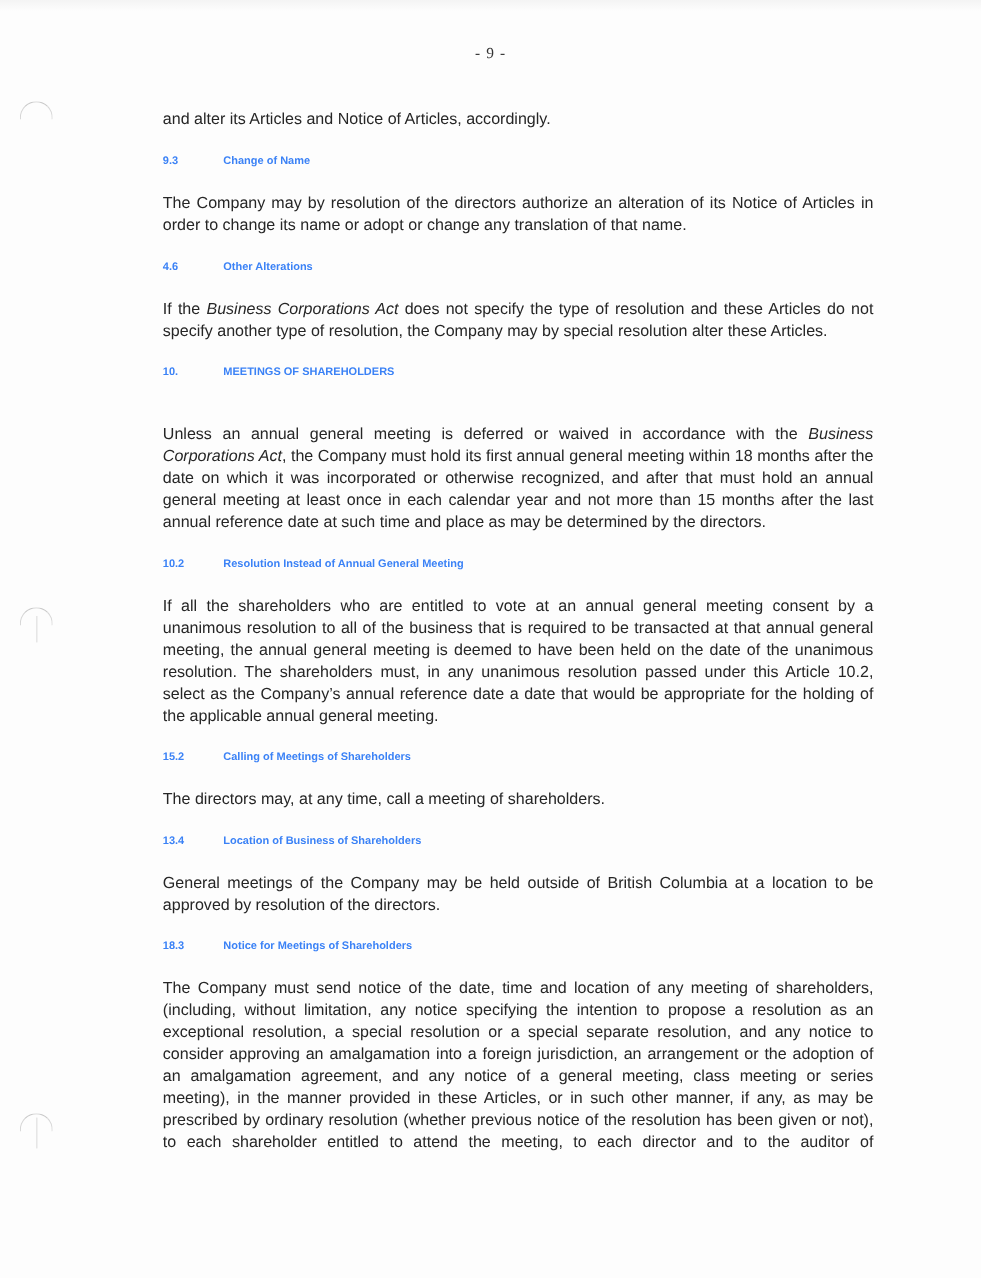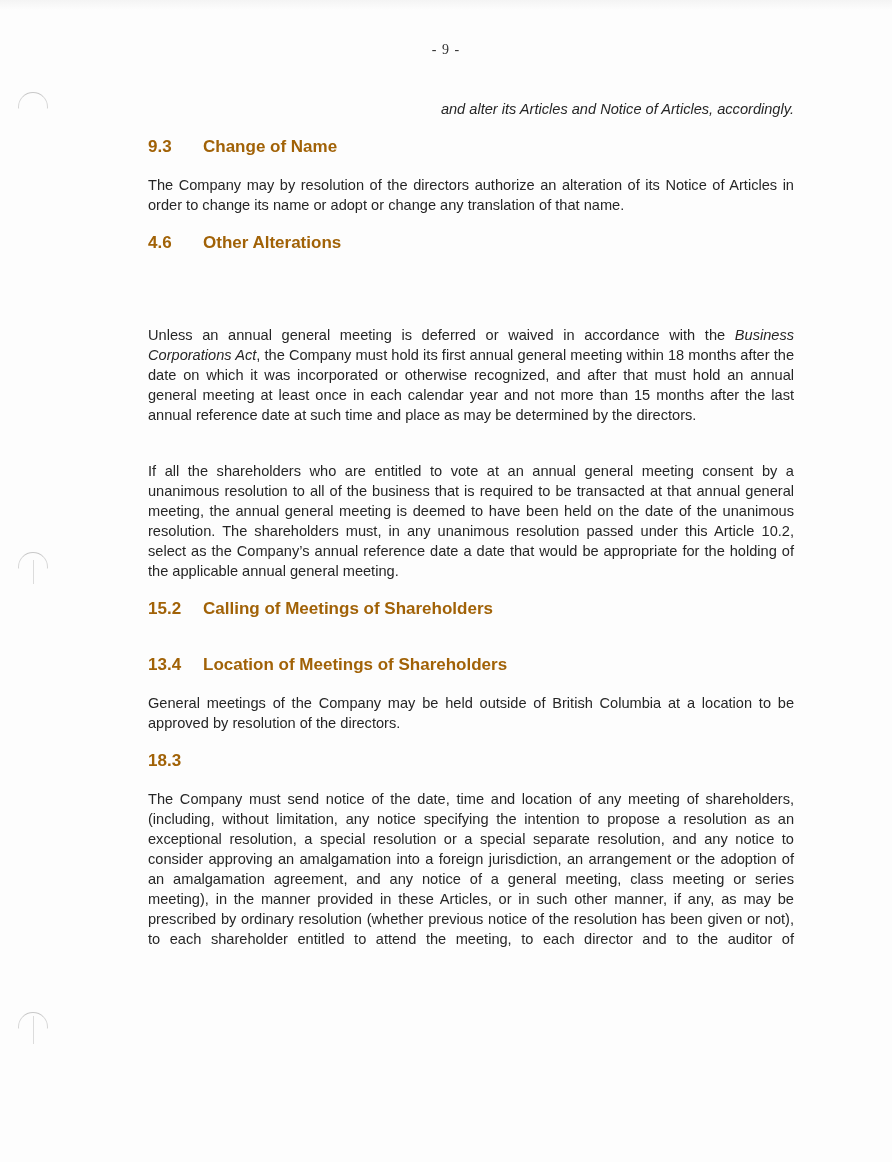--- a/index.html
+++ b/index.html
@@ -63,28 +63,27 @@
     top: 99px;
     width: 646px;
     font-size: 14.6px;
     line-height: 20px;
   }
   .content p {
     margin: 0;
     text-align: justify;
   }
   .content p.last-line-left {
-    text-align: right;
-    font-style: italic;
+    text-align: left;
   }
   .heading {
     display: flex;
     font-weight: bold;
-    color: #a16207;
-    font-size: 17px;
+    color: #3b82f6;
+    font-size: 10px;
     line-height: 20px;
   }
   .heading .num {
     width: 55px;
     flex: 0 0 55px;
   }
   .gap-s { height: 18px; }
   em { font-style: italic; }
 </style>
 </head>
@@ -112,47 +111,58 @@
     </div>
     <div class="gap-s"></div>
     <p>The Company may by resolution of the directors authorize an alteration of its Notice of Articles in order to change its name or adopt or change any translation of that name.</p>
 
     <div class="gap-s"></div>
     <div class="heading">
       <span class="num">4.6</span>
       <span>Other Alterations</span>
     </div>
     <div class="gap-s"></div>
+    <p><span>If the </span><em>Business Corporations Act</em><span> does not specify the type of resolution and these Articles do not specify another type of resolution, the Company may by special resolution alter these Articles.</span></p>
 
     <div class="gap-s"></div>
+    <div class="heading">
+      <span class="num">10.</span>
+      <span>MEETINGS OF SHAREHOLDERS</span>
+    </div>
 
     <div class="gap-s"></div>
     <div class="gap-s"></div>
     <p><span>Unless an annual general meeting is deferred or waived in accordance with the </span><em>Business Corporations Act</em><span>, the Company must hold its first annual general meeting within 18 months after the date on which it was incorporated or otherwise recognized, and after that must hold an annual general meeting at least once in each calendar year and not more than 15 months after the last annual reference date at such time and place as may be determined by the directors.</span></p>
 
     <div class="gap-s"></div>
+    <div class="heading">
+      <span class="num">10.2</span>
+      <span>Resolution Instead of Annual General Meeting</span>
+    </div>
     <div class="gap-s"></div>
     <p>If all the shareholders who are entitled to vote at an annual general meeting consent by a unanimous resolution to all of the business that is required to be transacted at that annual general meeting, the annual general meeting is deemed to have been held on the date of the unanimous resolution. The shareholders must, in any unanimous resolution passed under this Article 10.2, select as the Company’s annual reference date a date that would be appropriate for the holding of the applicable annual general meeting.</p>
 
     <div class="gap-s"></div>
     <div class="heading">
       <span class="num">15.2</span>
       <span>Calling of Meetings of Shareholders</span>
     </div>
     <div class="gap-s"></div>
+    <p>The directors may, at any time, call a meeting of shareholders.</p>
 
     <div class="gap-s"></div>
     <div class="heading">
       <span class="num">13.4</span>
-      <span>Location of Meetings of Shareholders</span>
+      <span>Location of Business of Shareholders</span>
     </div>
     <div class="gap-s"></div>
     <p>General meetings of the Company may be held outside of British Columbia at a location to be approved by resolution of the directors.</p>
 
     <div class="gap-s"></div>
     <div class="heading">
       <span class="num">18.3</span>
+      <span>Notice for Meetings of Shareholders</span>
     </div>
     <div class="gap-s"></div>
     <p style="text-align-last: justify;">The Company must send notice of the date, time and location of any meeting of shareholders, (including, without limitation, any notice specifying the intention to propose a resolution as an exceptional resolution, a special resolution or a special separate resolution, and any notice to consider approving an amalgamation into a foreign jurisdiction, an arrangement or the adoption of an amalgamation agreement, and any notice of a general meeting, class meeting or series meeting), in the manner provided in these Articles, or in such other manner, if any, as may be prescribed by ordinary resolution (whether previous notice of the resolution has been given or not), to each shareholder entitled to attend the meeting, to each director and to the auditor of</p>
 
   </div>
 </div>
 
 </body></html>

